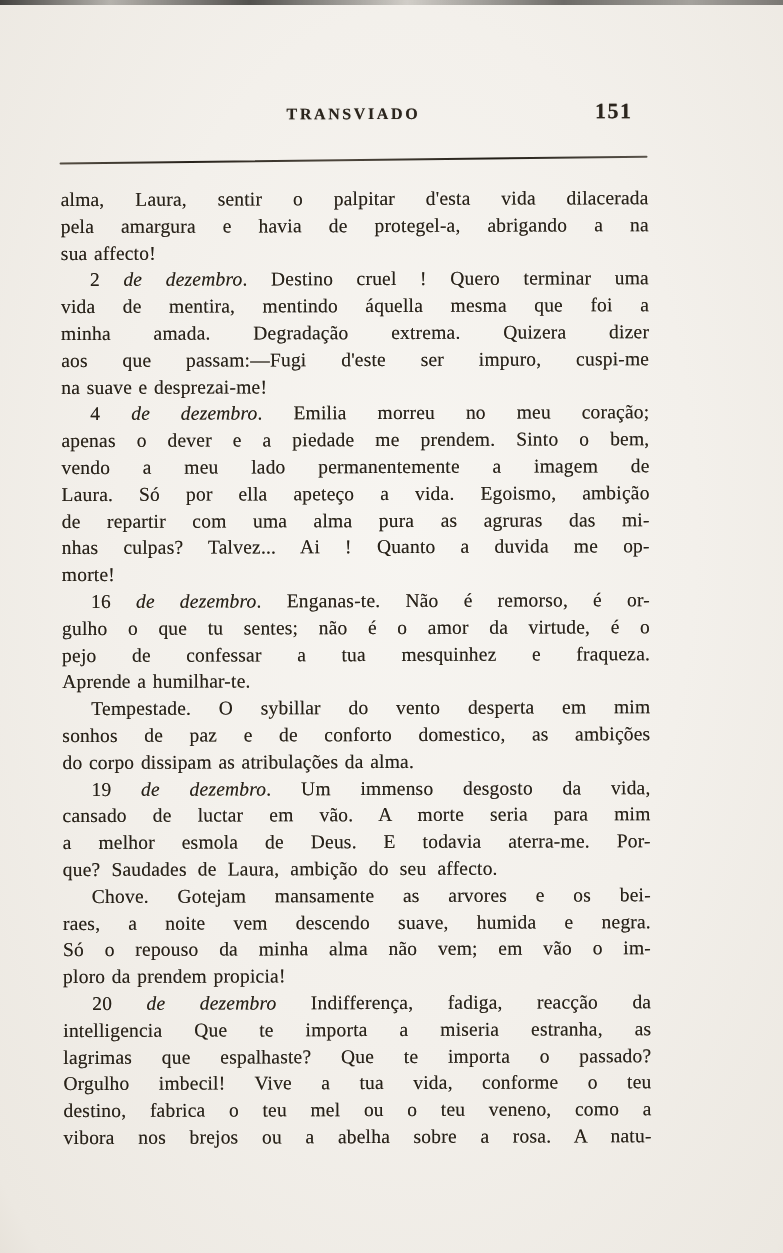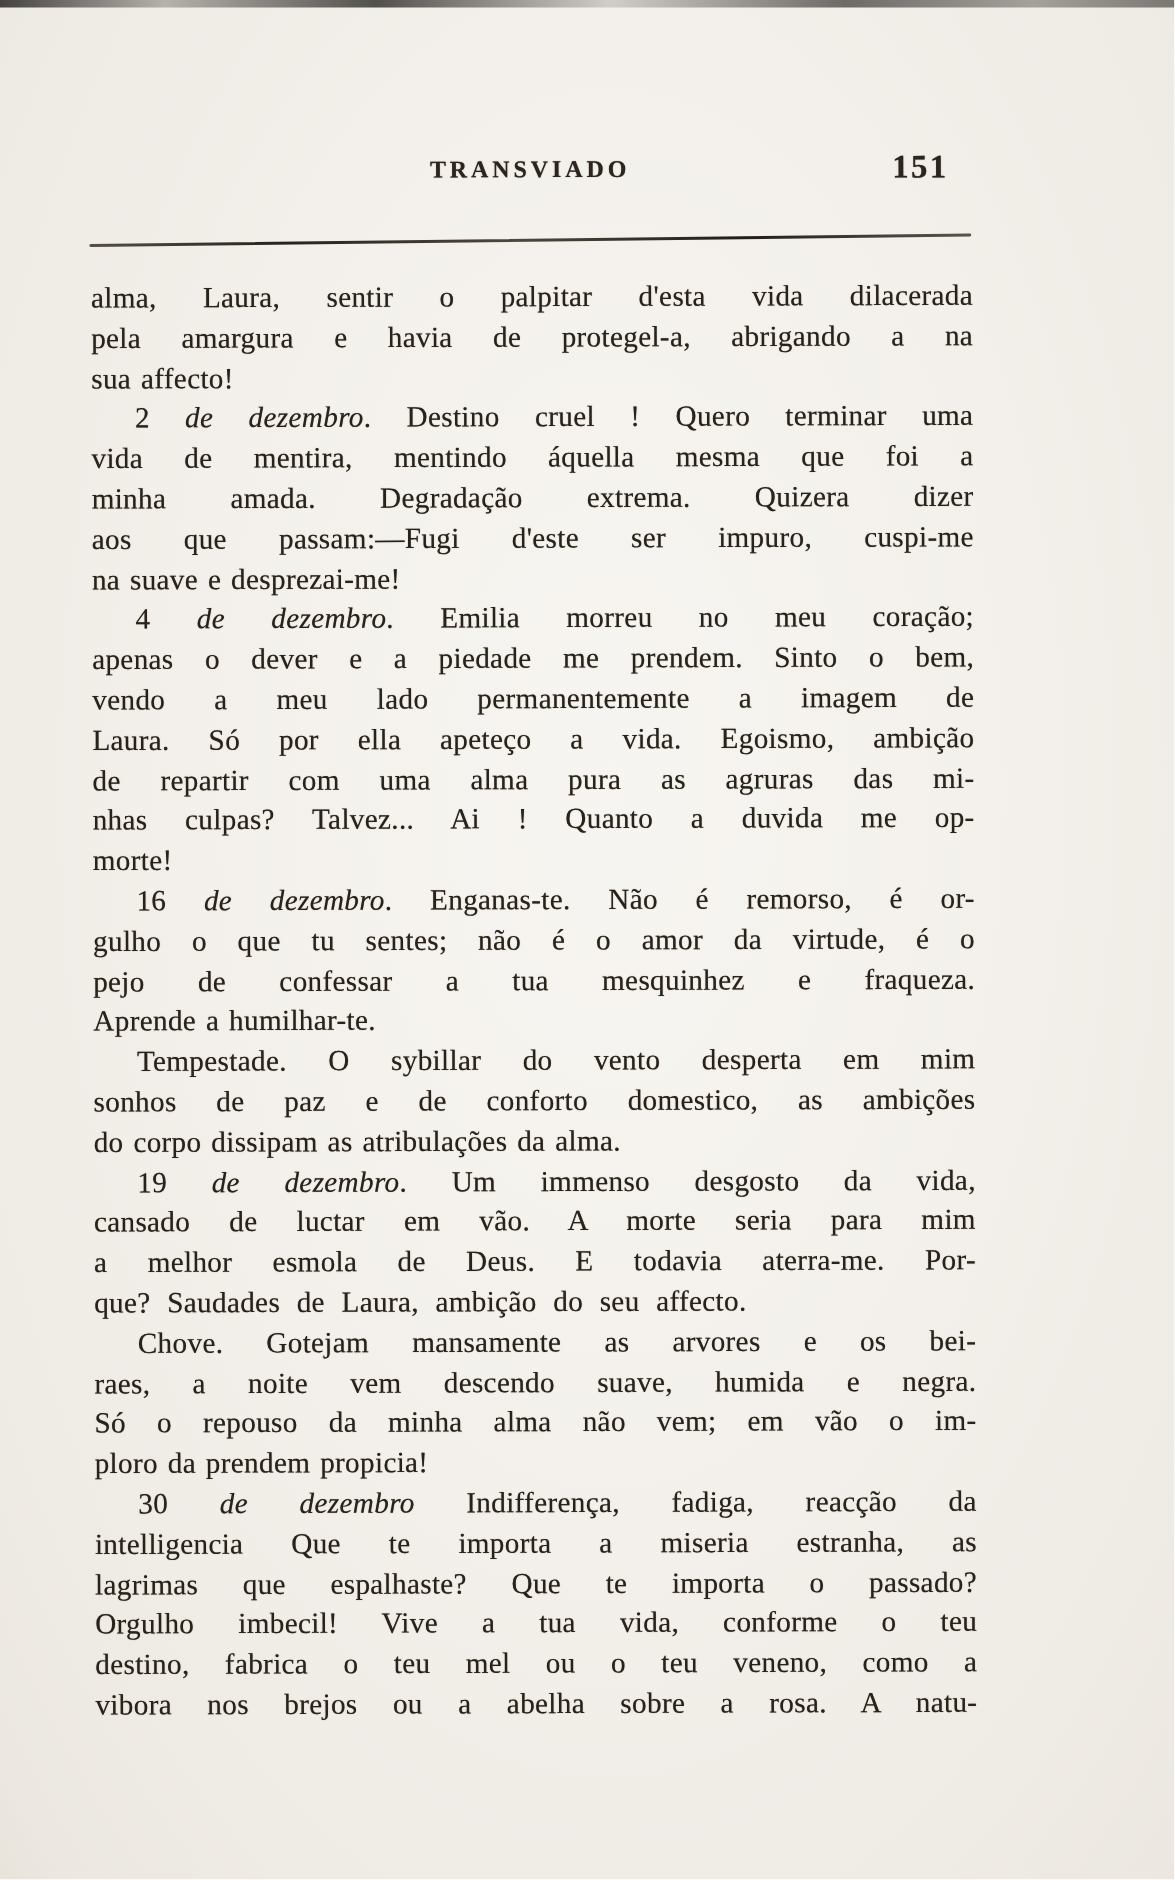--- a/index.html
+++ b/index.html
@@ -85,21 +85,21 @@
         <div class="line j"><span>sonhos de paz e de conforto domestico, as ambições</span></div>
         <div class="line"><span>do corpo dissipam as atribulações da alma.</span></div>
         <div class="line j indent"><span>19 </span><span class="it">de dezembro</span><span>. Um immenso desgosto da vida,</span></div>
         <div class="line j"><span>cansado de luctar em vão. A morte seria para mim</span></div>
         <div class="line j"><span>a melhor esmola de Deus. E todavia aterra-me. Por-</span></div>
         <div class="line" style="word-spacing: 6px;"><span>que? Saudades de Laura, ambição do seu affecto.</span></div>
         <div class="line j indent"><span>Chove. Gotejam mansamente as arvores e os bei-</span></div>
         <div class="line j"><span>raes, a noite vem descendo suave, humida e negra.</span></div>
         <div class="line j"><span>Só o repouso da minha alma não vem; em vão o im-</span></div>
         <div class="line"><span>ploro da prendem propicia!</span></div>
-        <div class="line j indent"><span>30 </span><span class="it">de dezembro</span><span> Indifferença, fadiga, reacção da</span></div>
+        <div class="line j indent"><span>20 </span><span class="it">de dezembro</span><span> Indifferença, fadiga, reacção da</span></div>
         <div class="line j"><span>intelligencia Que te importa a miseria estranha, as</span></div>
         <div class="line j"><span>lagrimas que espalhaste? Que te importa o passado?</span></div>
         <div class="line j"><span>Orgulho imbecil! Vive a tua vida, conforme o teu</span></div>
         <div class="line j"><span>destino, fabrica o teu mel ou o teu veneno, como a</span></div>
         <div class="line j"><span>vibora nos brejos ou a abelha sobre a rosa. A natu-</span></div>
       </div>
   </div>
 </div>
 
 </body></html>

